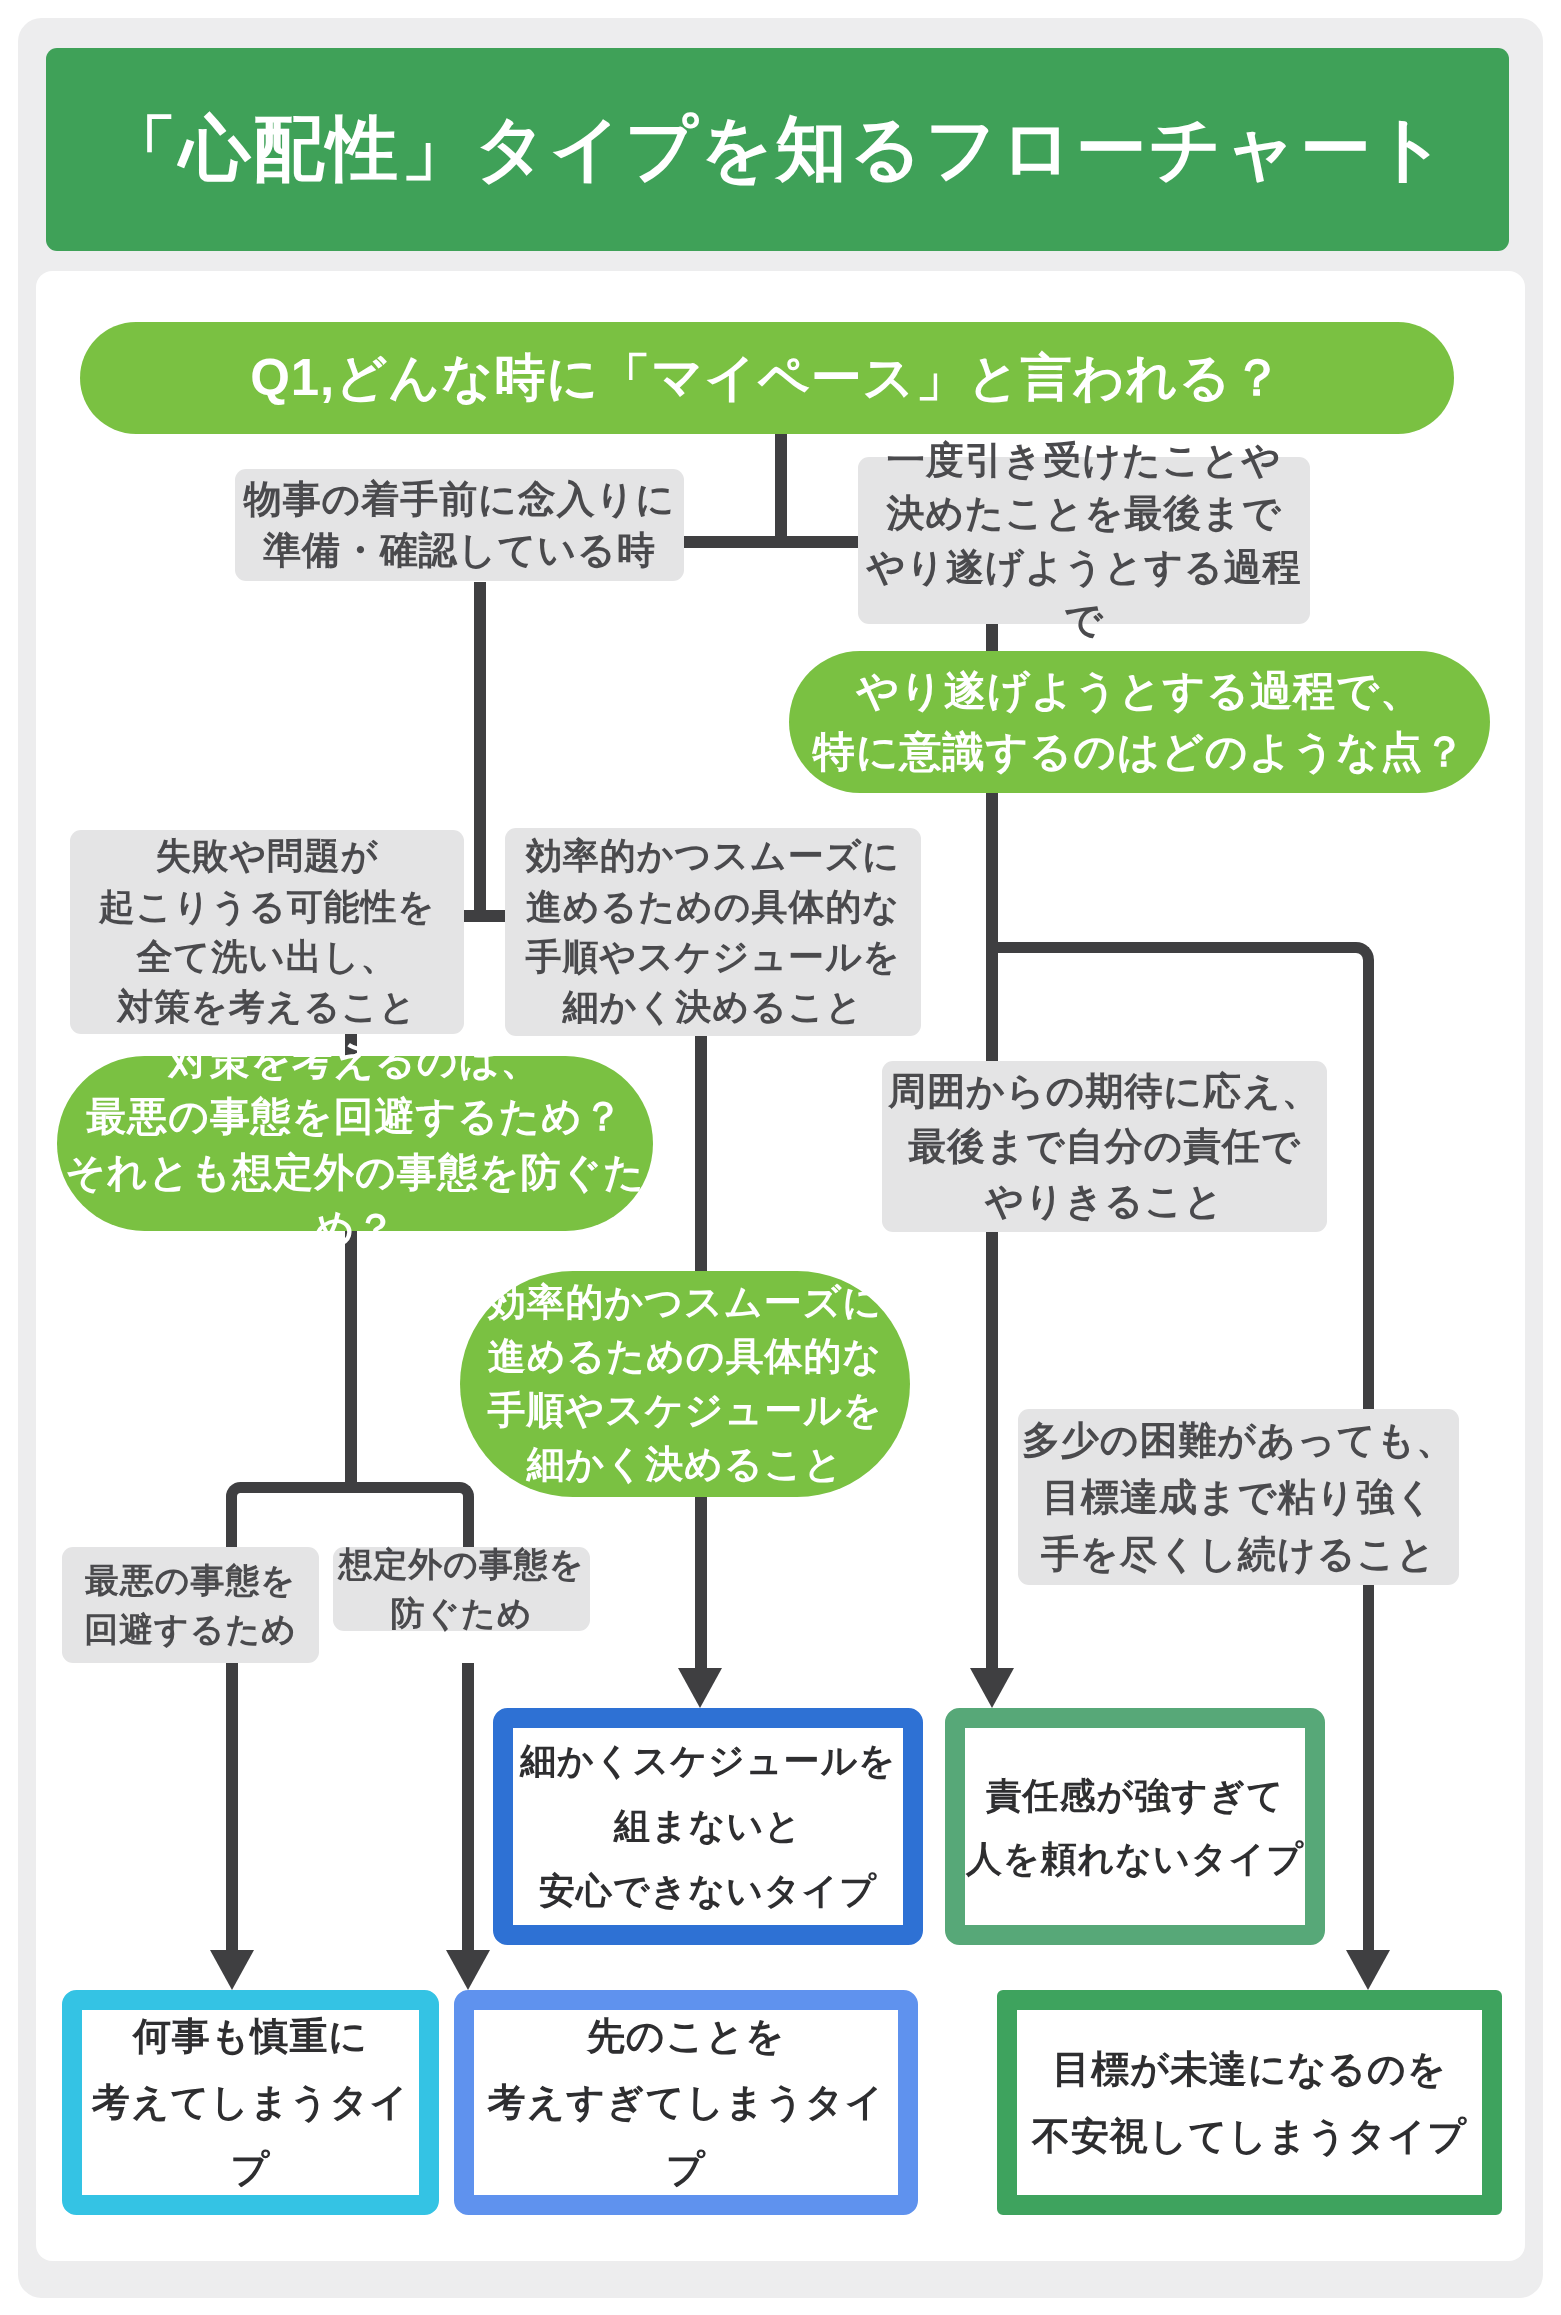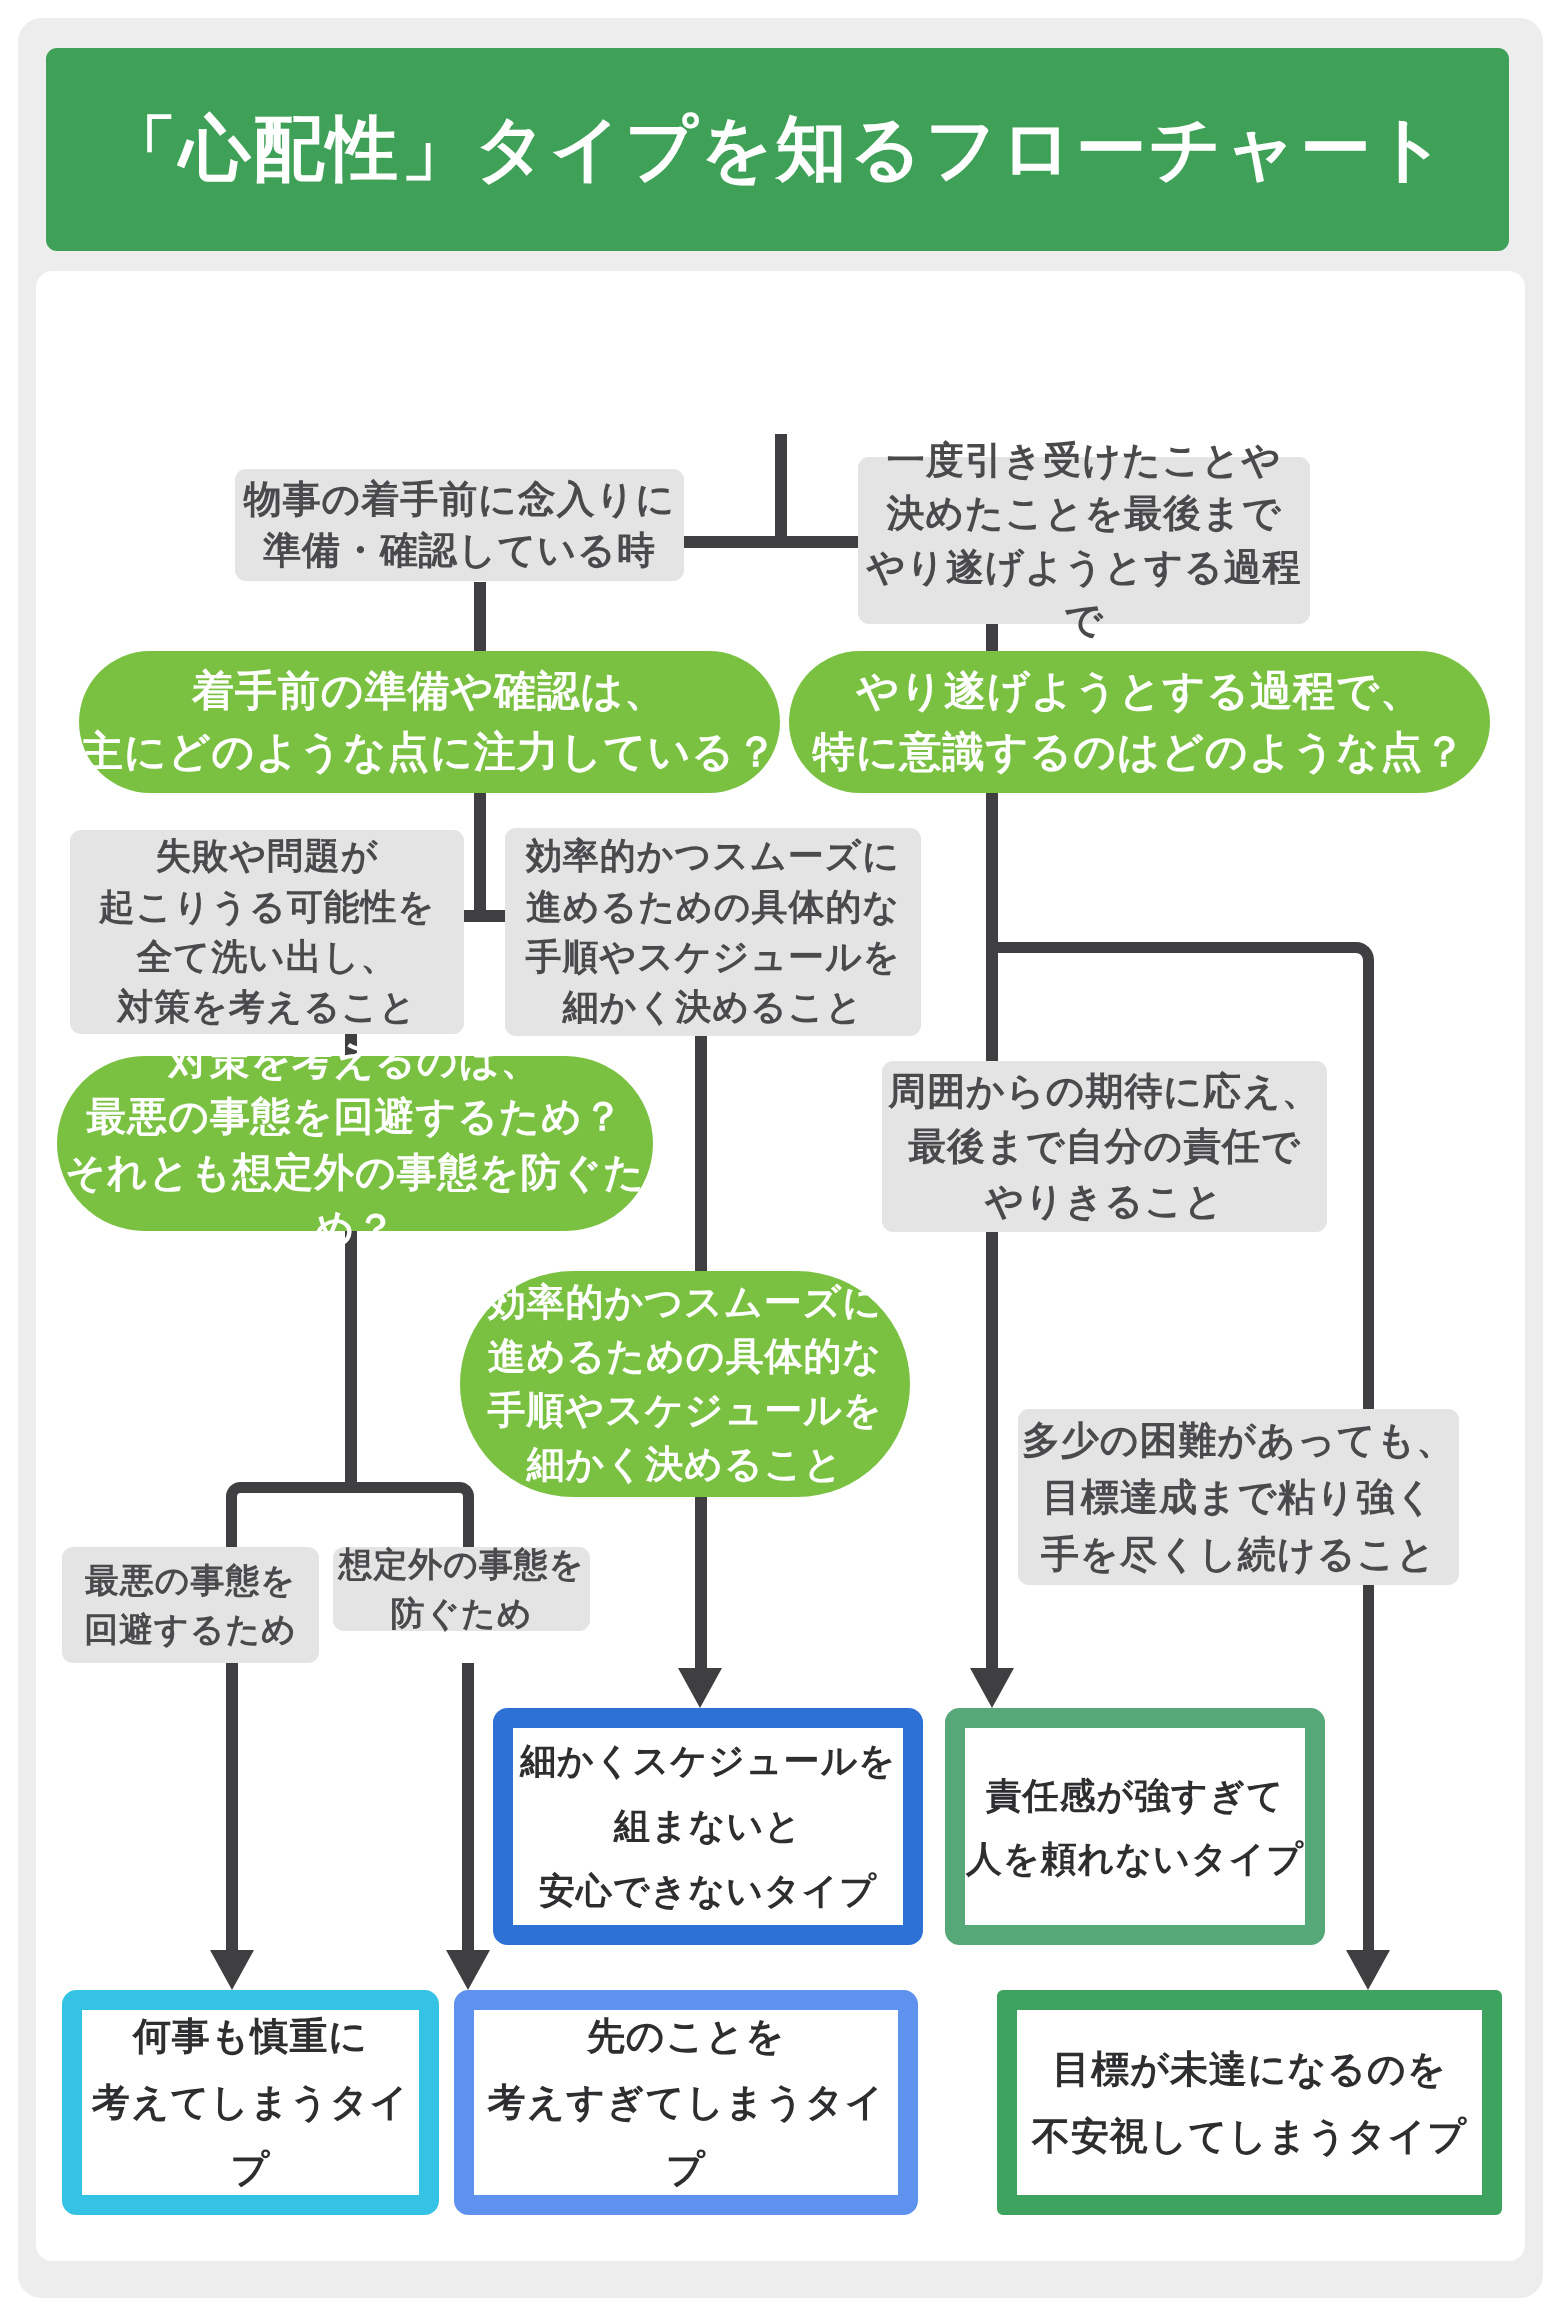--- a/index.html
+++ b/index.html
@@ -53,29 +53,28 @@
   <div class="line" style="left:462px;top:1663px;width:11.8px;height:289px;"></div>
   <div class="arrow" style="left:446px;top:1950px;"></div>
   <div class="line" style="left:695px;top:1036px;width:11.8px;height:238px;"></div>
   <div class="line" style="left:695px;top:1497px;width:11.8px;height:175px;"></div>
   <div class="arrow" style="left:678px;top:1668px;"></div>
   <div class="line" style="left:986px;top:1232px;width:11.8px;height:440px;"></div>
   <div class="arrow" style="left:970px;top:1668px;"></div>
 
   <div class="node title" style="left:46px;top:48px;width:1463px;height:203px;">「心配性」タイプを知るフローチャート</div>
 
+  <div class="node pill" style="left:80px;top:322px;width:1374px;height:112px;border-radius:56px;font-size:51px;">Q1,どんな時に「マイペース」と言われる？</div>
 
   <div class="node graybox" style="left:235px;top:469px;width:449px;height:112px;font-size:38px;line-height:1.35;">物事の着手前に念入りに
 準備・確認している時</div>
   <div class="node graybox" style="left:858px;top:457px;width:452px;height:167px;font-size:38px;line-height:1.4;">一度引き受けたことや
 決めたことを最後まで
 やり遂げようとする過程で</div>
 
-  <div class="node pill" style="left:79px;top:651px;width:701px;height:142px;border-radius:72px;font-size:42px;line-height:1.45;">着手前の準備や確認は、
-主にどのような点に注力している？</div>
   <div class="node pill" style="left:789px;top:651px;width:701px;height:142px;border-radius:72px;font-size:42px;line-height:1.45;">やり遂げようとする過程で、
 特に意識するのはどのような点？</div>
 
   <div class="node graybox" style="left:70px;top:830px;width:394px;height:204px;font-size:36px;line-height:1.4;">失敗や問題が
 起こりうる可能性を
 全て洗い出し、
 対策を考えること</div>
   <div class="node graybox" style="left:505px;top:828px;width:416px;height:208px;font-size:36px;line-height:1.4;">効率的かつスムーズに
 進めるための具体的な
 手順やスケジュールを

